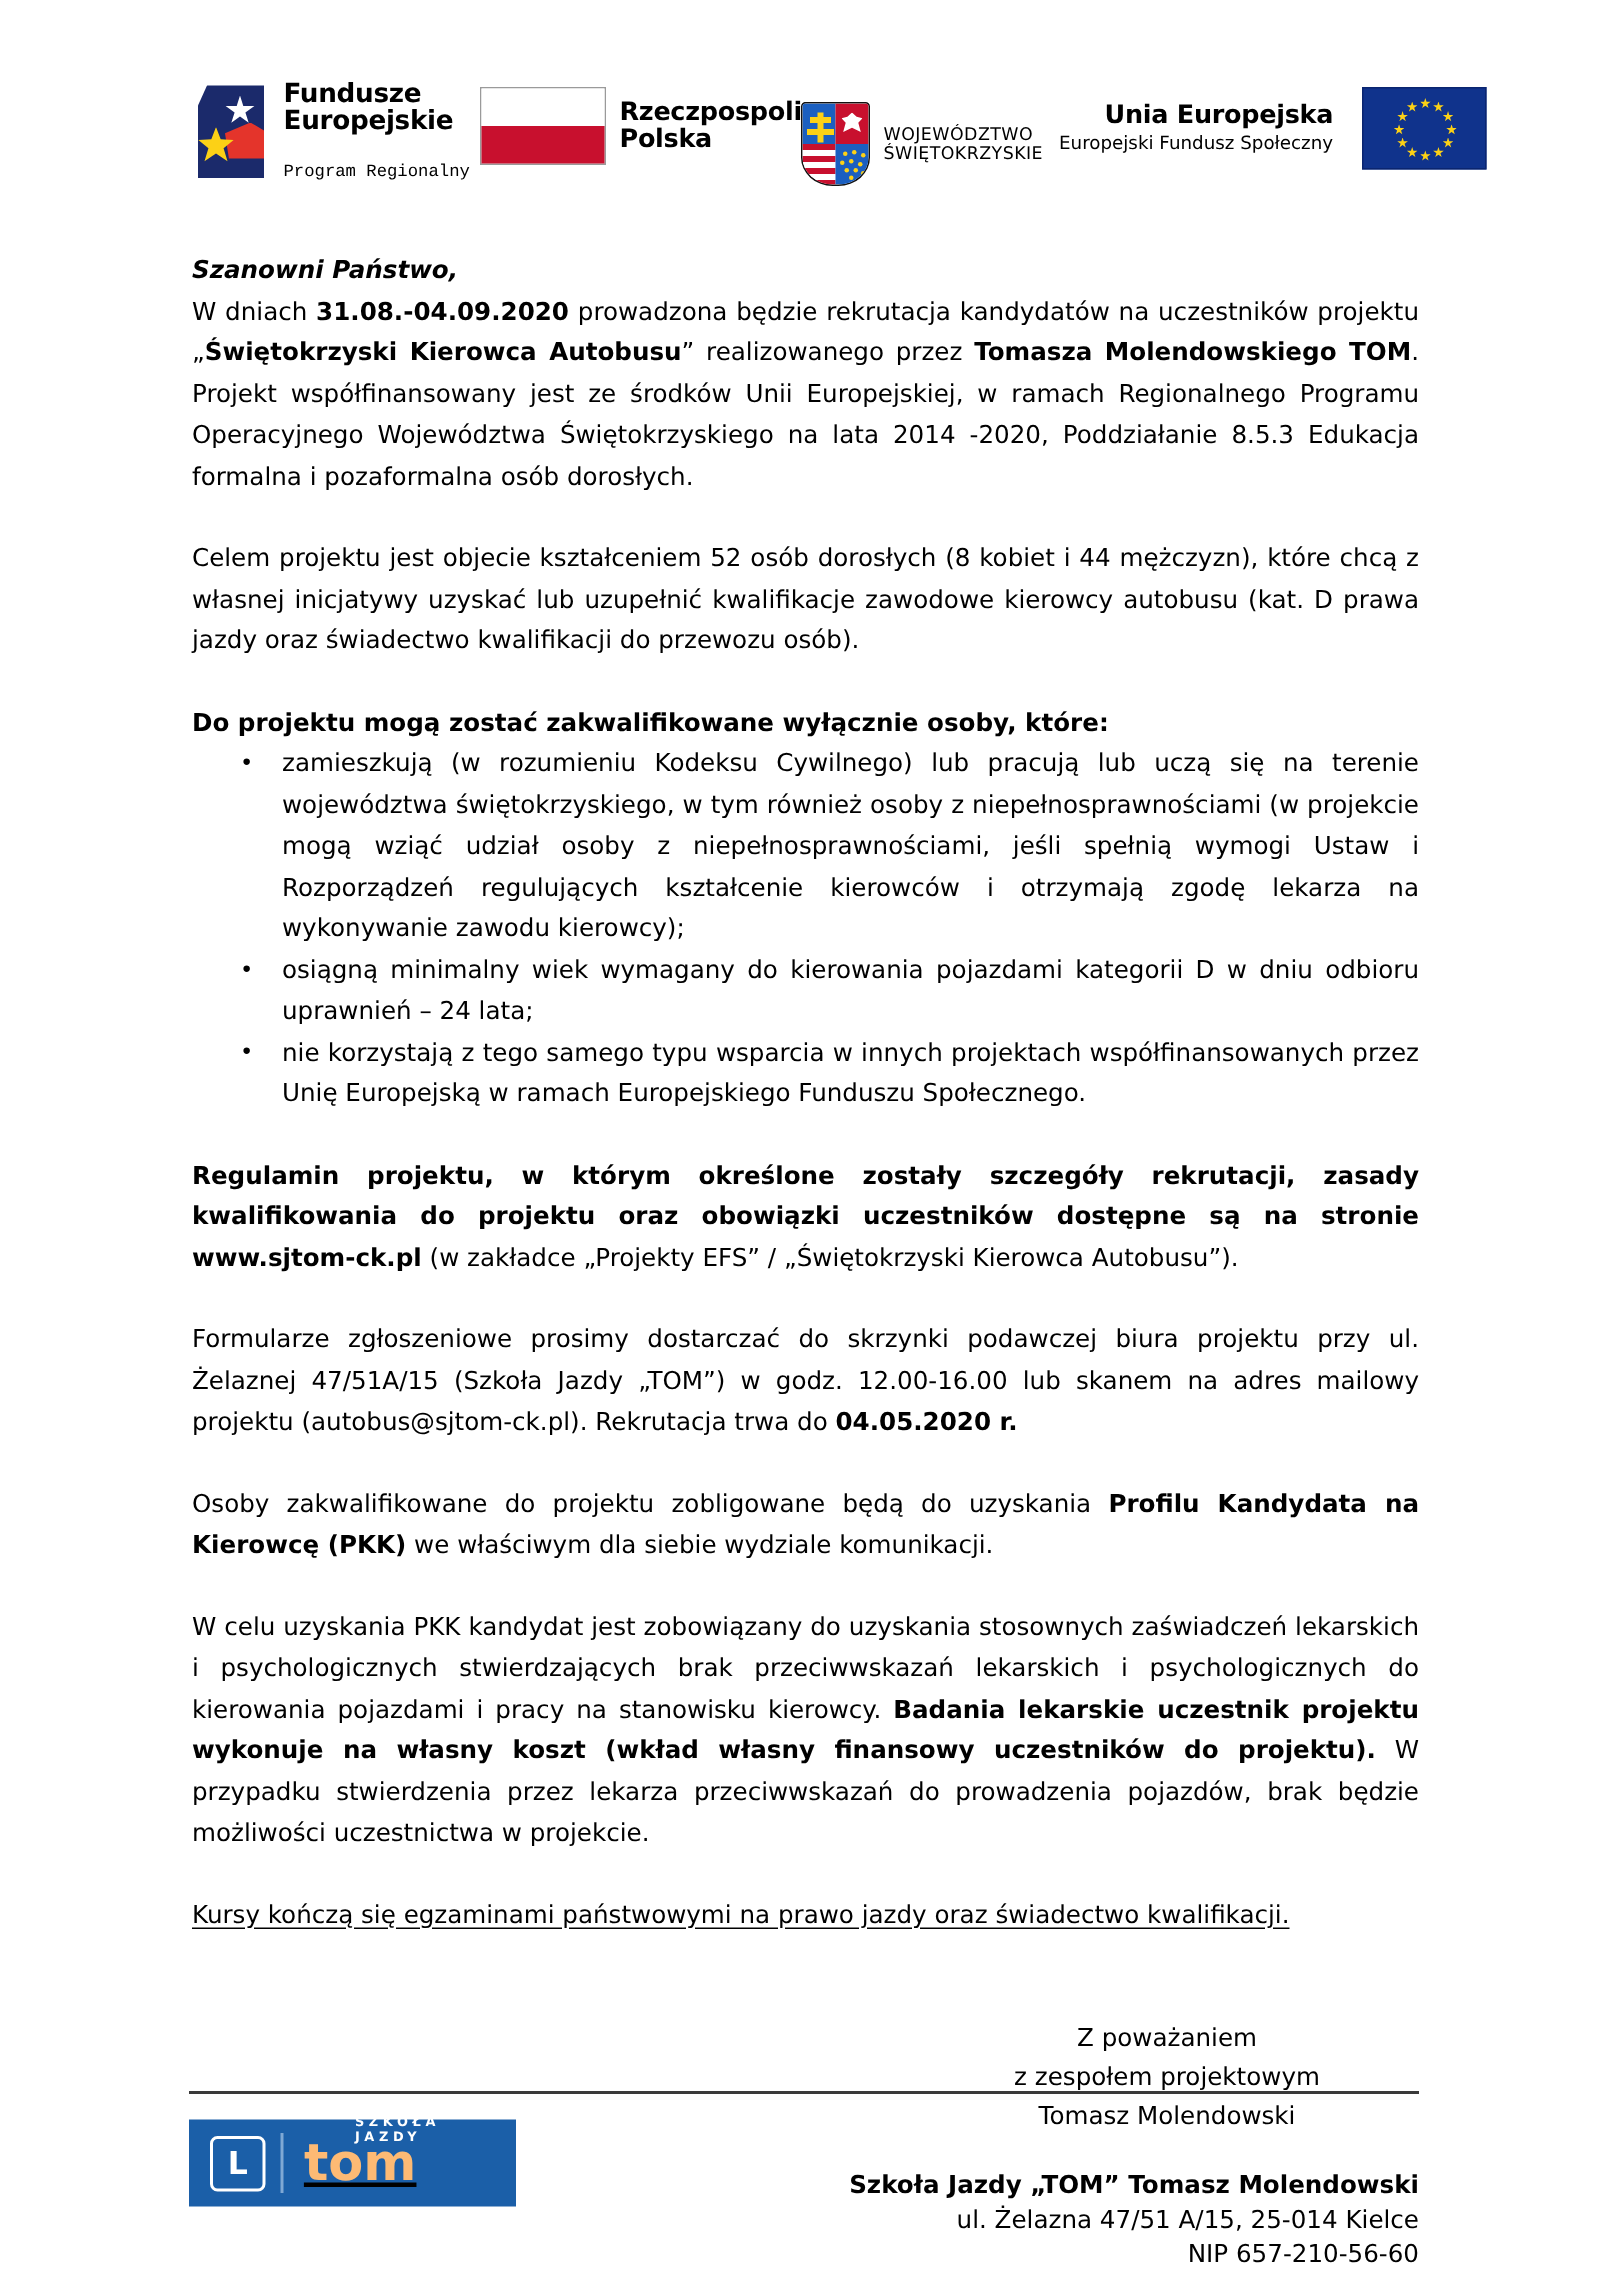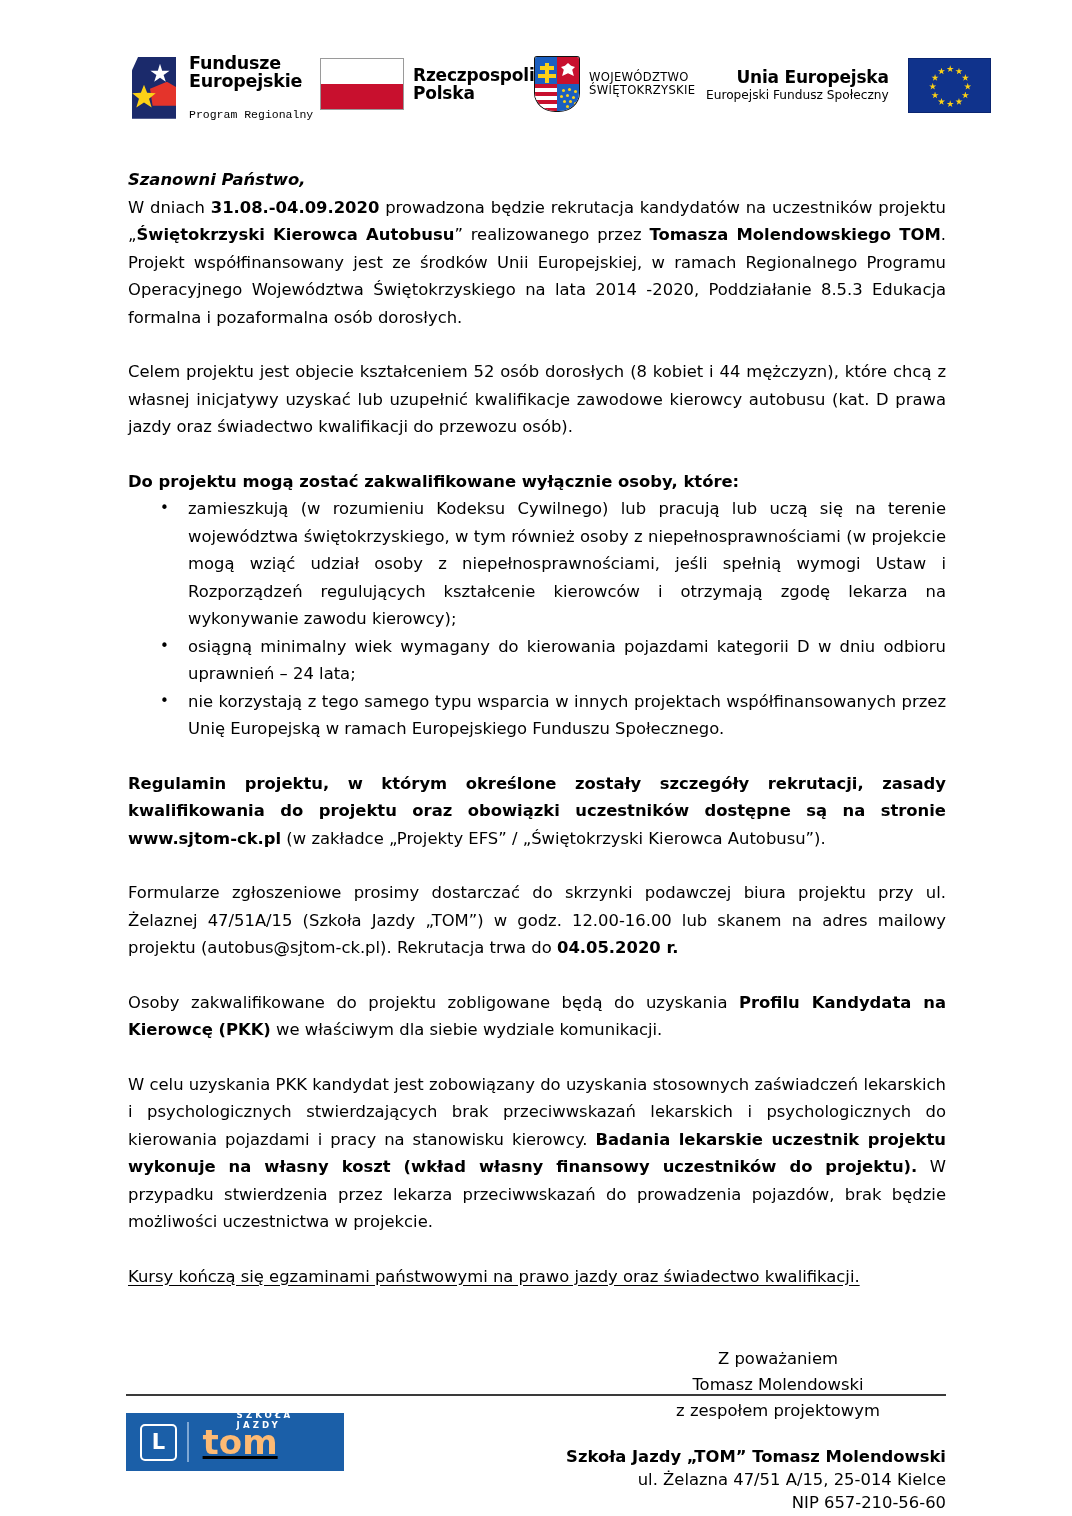--- a/index.html
+++ b/index.html
@@ -93,21 +93,21 @@
   .pl-flag .top { height: 50%; background: #ffffff; }
   .pl-flag .bot { height: 50%; background: #c8102e; }
   .rp-text {
     line-height: 1.08;
     font-weight: bold;
     font-size: 17px;
     letter-spacing: -0.2px;
   }
 
   
-  #ws-logo { left: 534px; top: 4px; }
+  #ws-logo { left: 534px; top: 16px; }
   .ws-shield {
     width: 46px; height: 56px;
     position: relative;
   }
   .ws-shield .body {
     position: absolute; inset: 0;
     background: #ffffff;
     border: 1.2px solid #111;
     box-sizing: border-box;
     border-radius: 3px 3px 46% 46% / 3px 3px 34% 34%;
@@ -420,22 +420,22 @@
   <p><span>W celu uzyskania PKK kandydat jest zobowiązany do uzyskania stosownych zaświadczeń lekarskich i psychologicznych stwierdzających brak przeciwwskazań lekarskich i psychologicznych do kierowania pojazdami i pracy na stanowisku kierowcy. </span><b>Badania lekarskie uczestnik projektu wykonuje na własny koszt (wkład własny finansowy uczestników do projektu).</b><span> W przypadku stwierdzenia przez lekarza przeciwwskazań do prowadzenia pojazdów, brak będzie możliwości uczestnictwa w projekcie.</span></p>
 
   <div class="gap"></div>
 
   <p class="underline">Kursy kończą się egzaminami państwowymi na prawo jazdy oraz świadectwo kwalifikacji.</p>
 
   <div style="height:56px"></div>
 
   <div class="sig">
     <div>Z poważaniem</div>
+    <div>z zespołem projektowym</div>
     <div>Tomasz Molendowski</div>
-    <div>z zespołem projektowym</div>
   </div>
 </div>
 
 <div class="footer-rule"></div>
 
 <div class="footer">
   <div class="tom-logo">
     <div class="tom-l">L</div>
     <div class="tom-div"></div>
     <div class="tom-words">

